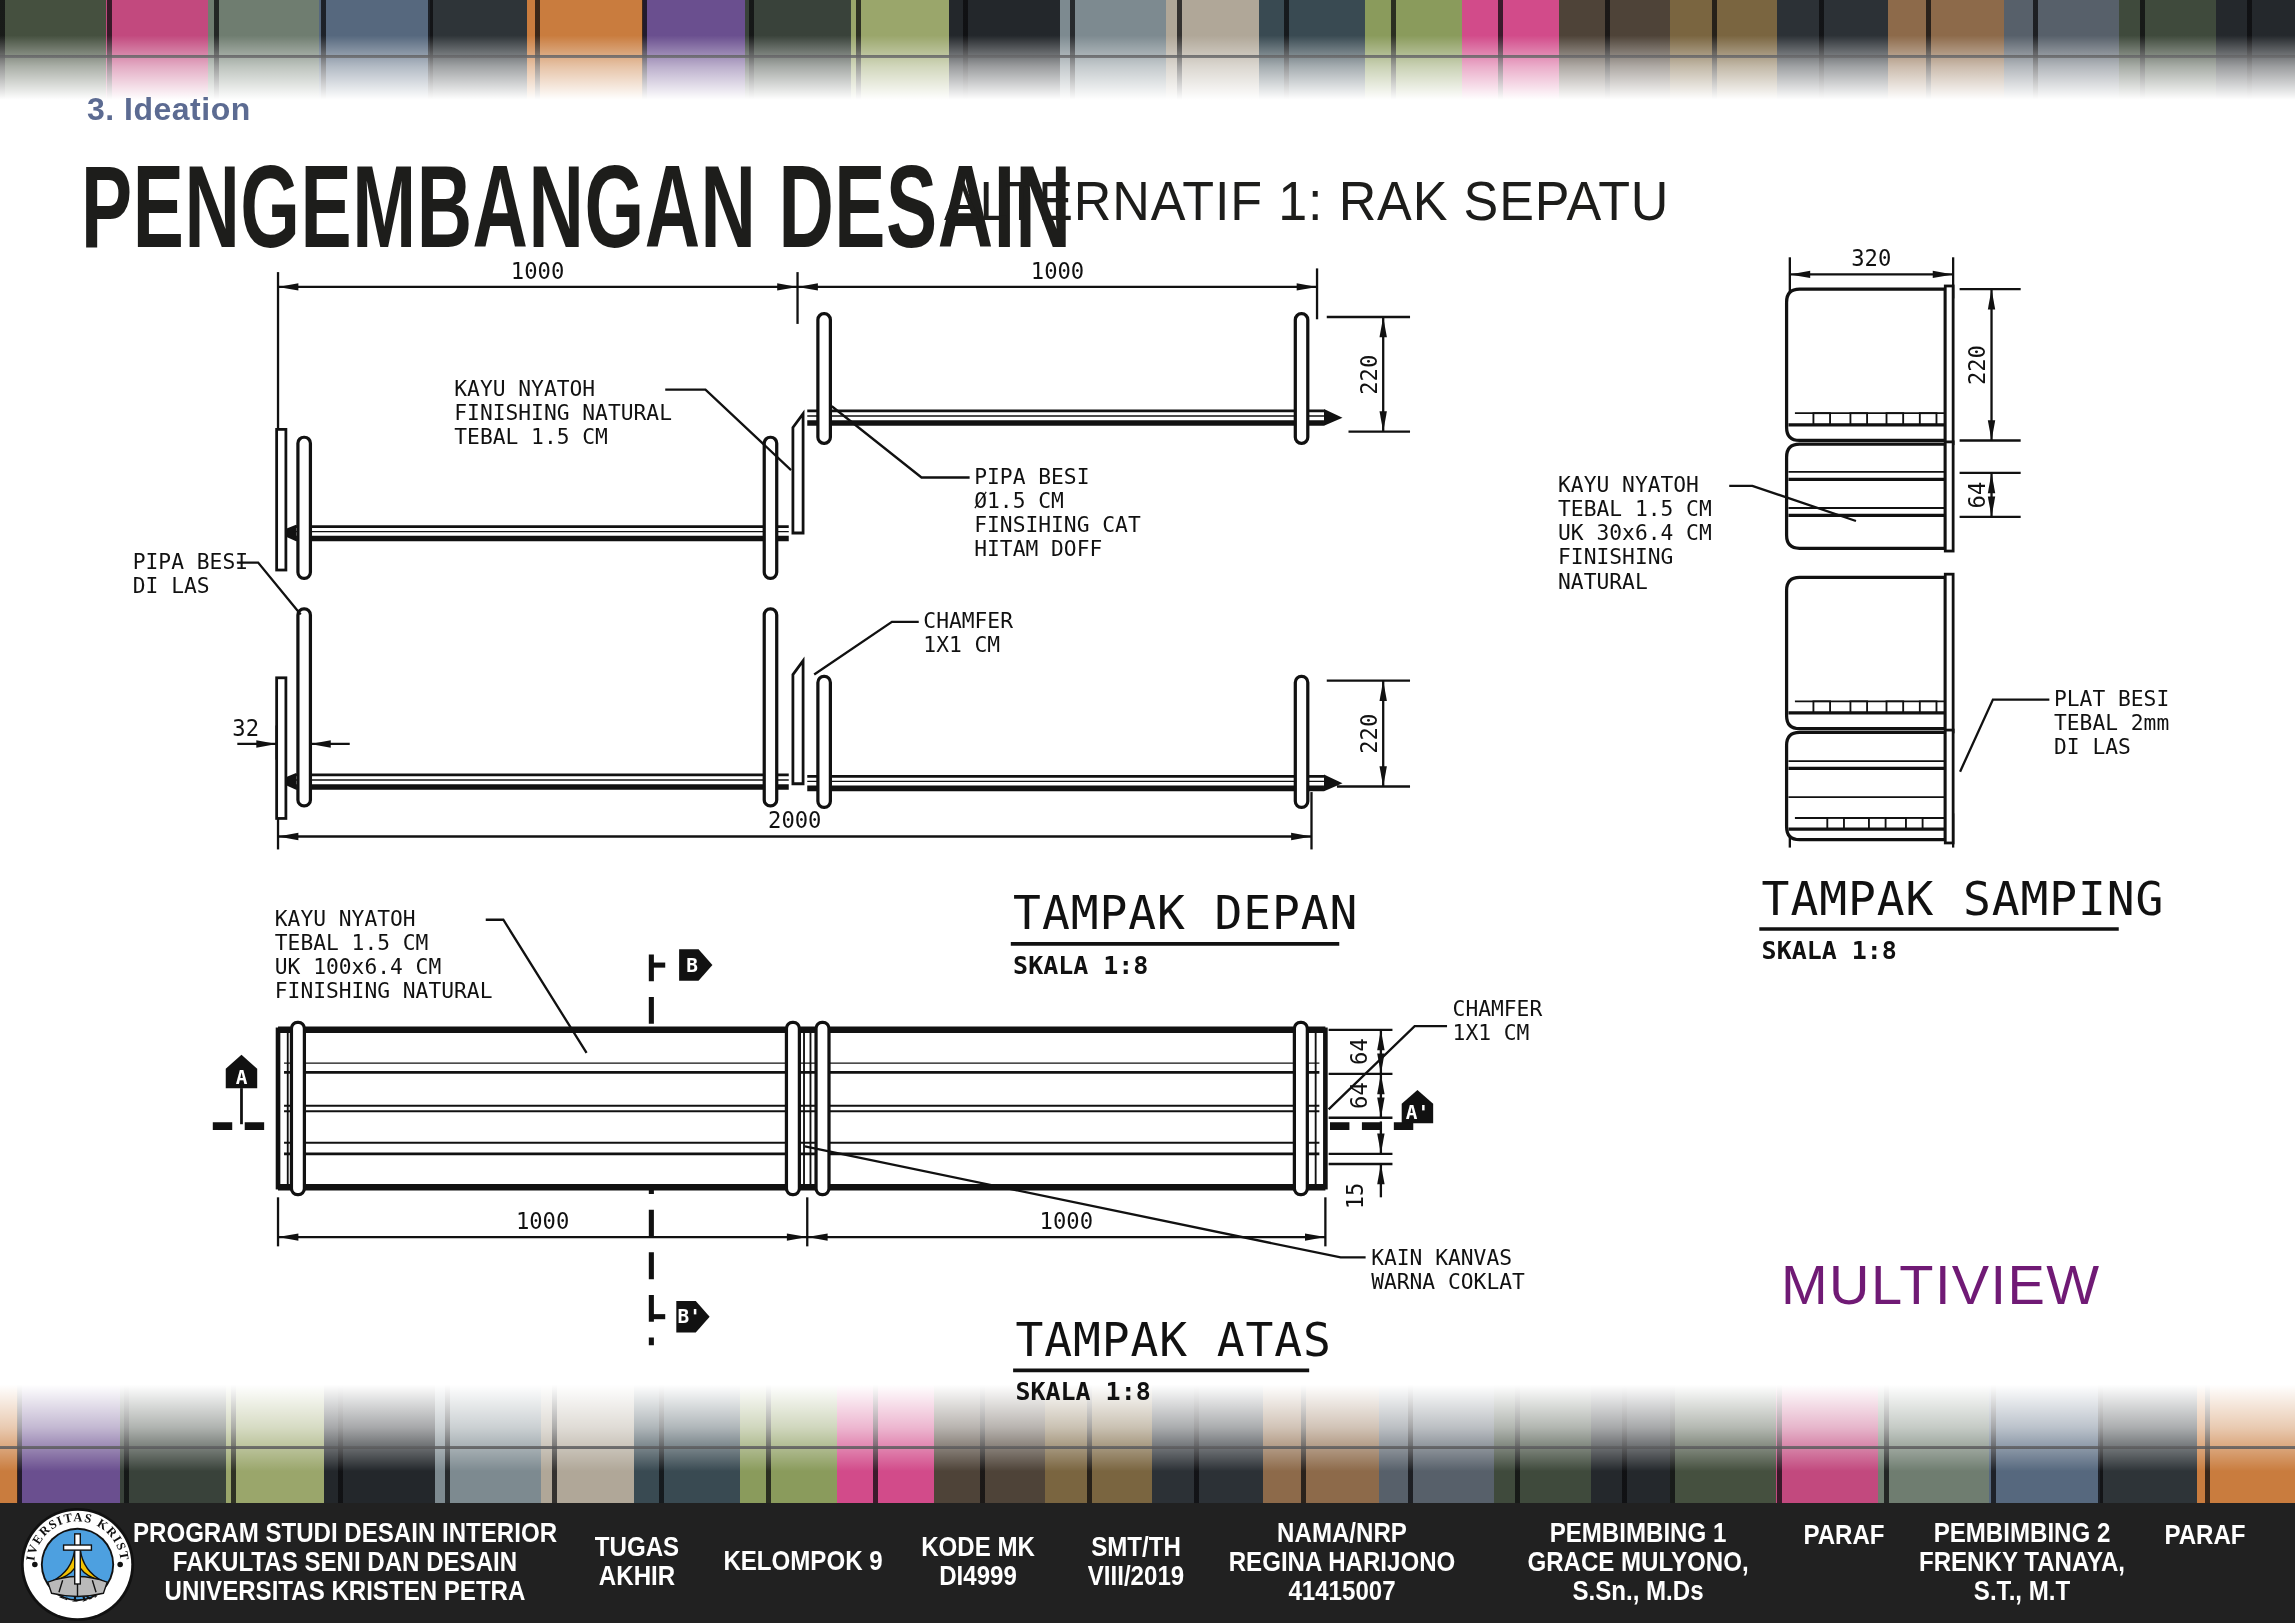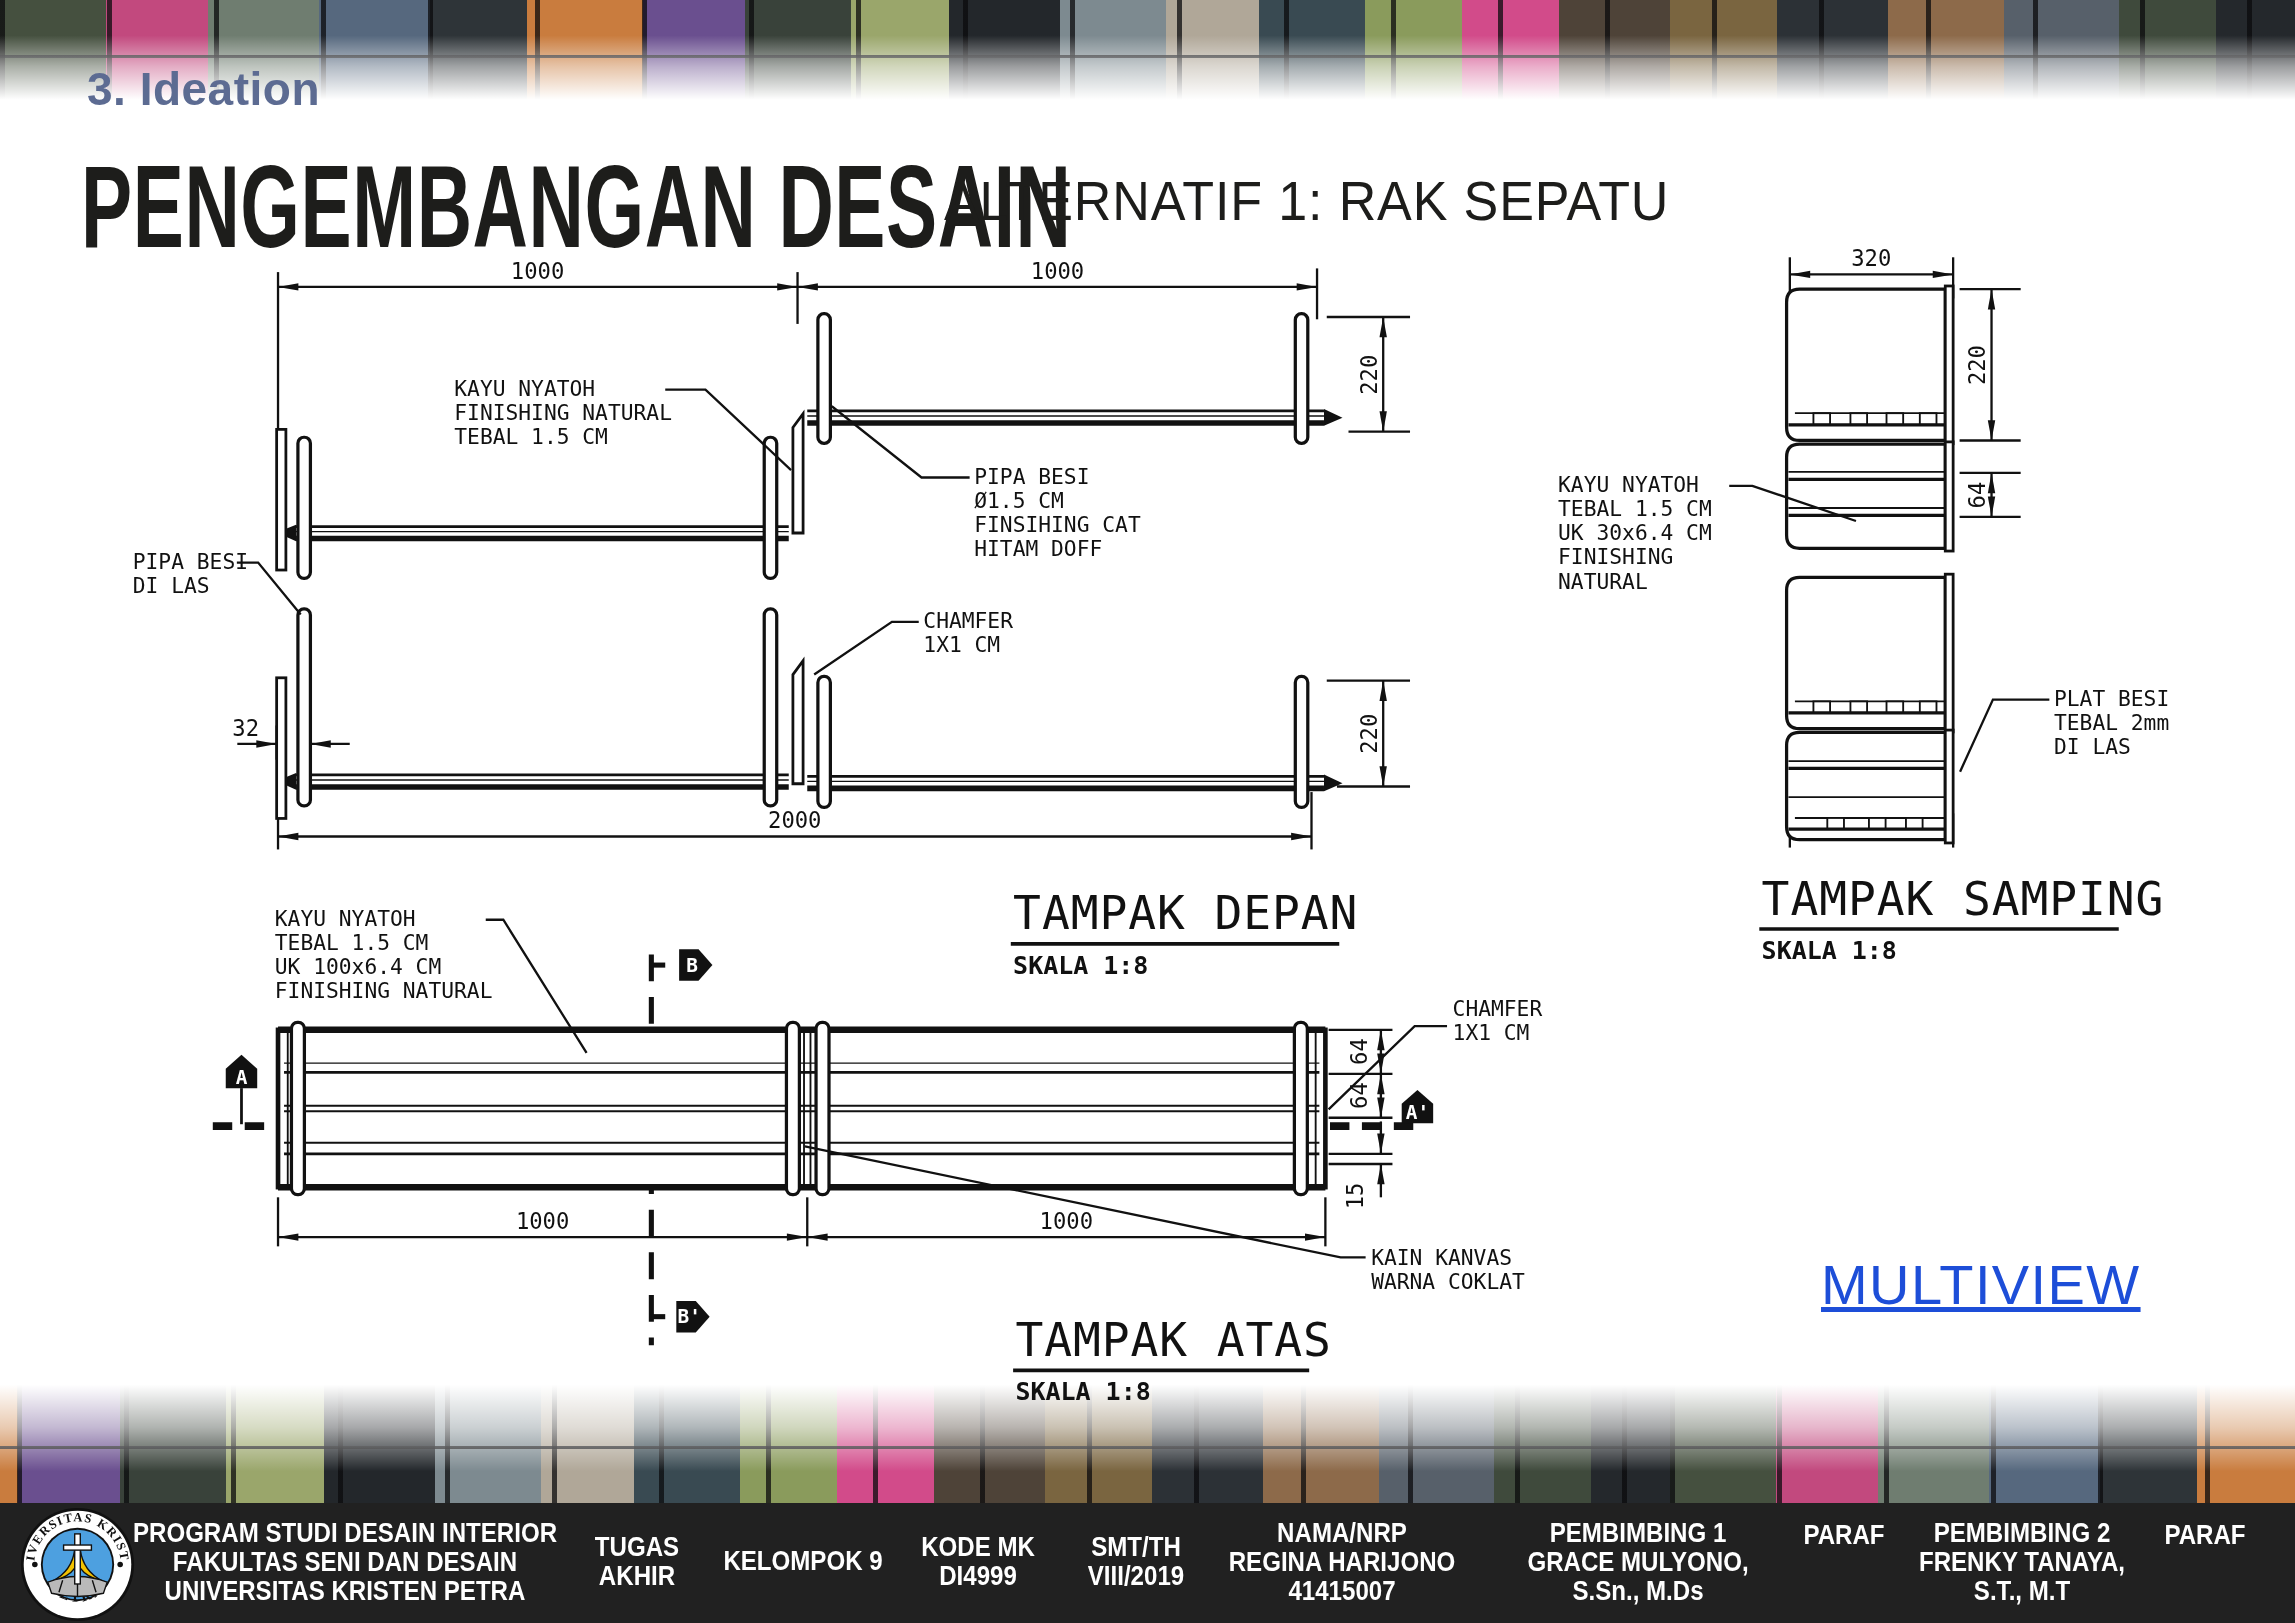--- a/index.html
+++ b/index.html
@@ -23,28 +23,28 @@
         #3f4a3c 2119px 2216px, #24282c 2216px 2295px);
   }
   #strip-top { top:0; height:104px; }
   #strip-top::after { content:""; position:absolute; inset:0;
     background:linear-gradient(180deg, rgba(255,255,255,0) 0 34%, rgba(255,255,255,.55) 64%, #fff 96%); }
   #strip-bottom { top:1381px; height:122px; background-position:-625px 0; }
   #strip-bottom::after { content:""; position:absolute; inset:0;
     background:linear-gradient(0deg, rgba(255,255,255,0) 0 26%, rgba(255,255,255,.6) 62%, #fff 97%); }
 
   
-  #section-heading { left:87px; top:62px; font-size:46px; font-weight:bold; color:#5c6b92;
+  #section-heading { left:87px; top:91px; font-size:32px; font-weight:bold; color:#5c6b92;
                      letter-spacing:0.5px; white-space:nowrap; }
   #main-title { left:81px; top:139px; font-size:117px; font-weight:bold; color:#1d1d1b;
                 transform:scaleX(.655); transform-origin:left top; white-space:nowrap; letter-spacing:0.9px;}
   #sub-title  { left:944px; top:168px; font-size:56px; color:#1d1d1b; font-weight:normal;
                 transform:scaleX(.93); transform-origin:left top; white-space:nowrap; letter-spacing:0.9px;}
-  #multiview-label { left:1821px; top:1252px; font-size:56px; color:#1d4ed8;
-                transform:scaleX(1.0); letter-spacing:1.4px; white-space:nowrap;text-decoration:underline; }
+  #multiview-label { left:1781px; top:1252px; font-size:56px; color:#701a75;
+                transform:scaleX(1.0); letter-spacing:1.4px; white-space:nowrap; }
 
   
   #drawing { position:absolute; left:0; top:0; }
   .ln  { stroke:#111; fill:none; }
   .fillb { fill:#111; stroke:none; }
   .wt  { fill:#fff; stroke:#111; }
   text.cad { font-family:"DejaVu Sans Mono","Liberation Mono",monospace; fill:#111; }
   .dimtxt { font-size:48px; }
   .lbl    { font-size:46px; }
   .vtitle { font-size:100px; letter-spacing:2px; }

